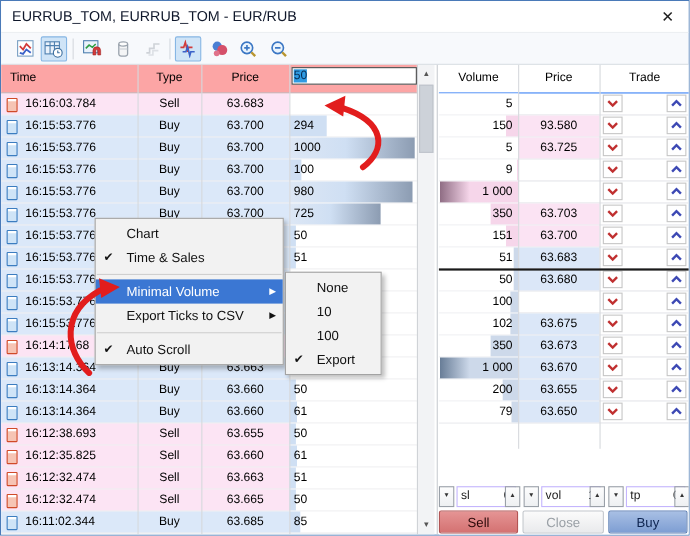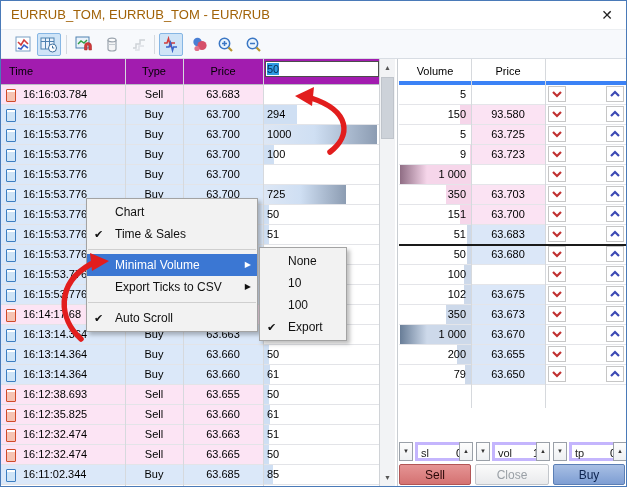--- a/index.html
+++ b/index.html
@@ -1,30 +1,30 @@
 <!DOCTYPE html>
 <html><head>
 <meta charset="utf-8">
 <style>
   html,body{margin:0;padding:0;background:#dfe3e8;font-family:"Liberation Sans",sans-serif;}
   #win{position:relative;width:627px;height:487px;background:#fff;border:1px solid #4a7ab8;box-sizing:border-box;overflow:hidden;
        font-size:11px;color:#000;}
   
   #titlebar{position:absolute;left:0;top:0;width:100%;height:28px;background:#fff;}
-  #title{position:absolute;left:10px;top:0;line-height:28px;font-size:13px;color:#a16207;white-space:nowrap;}
+  #title{position:absolute;left:10px;top:0;line-height:28px;font-size:13px;color:#0f172a;white-space:nowrap;}
   #closebtn{position:absolute;right:6px;top:3px;width:26px;height:22px;text-align:center;line-height:22px;font-size:14px;color:#222;cursor:default;}
   
   #toolbar{position:absolute;left:0;top:28px;width:100%;height:30px;background:#f7f9fc;border-top:1px solid #eceff2;border-bottom:1px solid #d8dde3;box-sizing:border-box;}
   .tbtn{position:absolute;top:3px;width:24px;height:23px;border:1px solid transparent;border-radius:2px;display:flex;align-items:center;justify-content:center;box-sizing:border-box;}
   .tbtn.active{background:#cfe4f7;border-color:#86b6e4;}
   .tbtn.disabled{opacity:.55;}
   .tsep{position:absolute;top:5px;width:1px;height:19px;background:#d4d9df;}
   
   #tape{position:absolute;left:0;top:58px;width:378px;height:427px;background:#fff;}
-  #tape-header{position:absolute;left:0;top:0;width:378px;height:26px;border-bottom:1px solid #b9bdc3;box-sizing:border-box;background:#a21caf;}
+  #tape-header{position:absolute;left:0;top:0;width:378px;height:26px;border-bottom:1px solid #b9bdc3;box-sizing:border-box;background:#fca5a5;}
   .th{position:absolute;top:0;line-height:25px;font-size:11px;color:#000;}
   #tape-rows{position:absolute;left:0;top:26px;width:378px;}
   .trow{position:relative;width:378px;height:20px;box-sizing:border-box;border-bottom:1px solid #e3e4e8;}
   .trow .bgspan{position:absolute;left:0;top:0;bottom:0;width:262px;}
   .trow.buy .bgspan{background:#dbe8f9;}
   .trow.sell .bgspan{background:#fce4f4;}
   .doc{position:absolute;left:5px;top:4px;width:8px;height:11px;border-radius:1px;}
   .buy .doc{border:1px solid #3c7dc0;background:#cfe4f7;box-shadow:inset 0 2px 0 #fff;}
   .sell .doc{border:1px solid #d04a28;background:#f6c4b4;box-shadow:inset 0 2px 0 #fff;}
   .c-time{position:absolute;left:22px;top:0;line-height:19px;}
@@ -38,41 +38,41 @@
   #voledit{position:absolute;left:264px;top:2px;width:111px;height:14px;border:1px solid #4c4c4c;background:#fff;line-height:14px;padding-left:1px;z-index:5;}
   #voledit .sel{background:#2e9ae2;color:#072c52;}
   .gridv{position:absolute;top:0;width:1px;background:#d6d9dd;z-index:2;}
   
   #vscroll{position:absolute;left:378px;top:58px;width:16px;height:427px;background:#f2f3f5;border-left:1px solid #d0d3d7;box-sizing:border-box;}
   .sbtn{position:absolute;left:0;width:15px;height:17px;text-align:center;color:#555;font-size:7px;line-height:17px;}
   #sthumb{position:absolute;left:1px;top:18px;width:13px;height:62px;background:#cdd2d9;border:1px solid #bfc4cb;box-sizing:border-box;}
   #vsplit{position:absolute;left:396px;top:58px;width:1px;height:429px;background:#c9cdd2;}
   
   #dom{position:absolute;left:398px;top:58px;width:228px;height:429px;background:#fff;}
-  #dom-header{position:absolute;left:0;top:0;width:228px;height:26px;border-bottom:4px solid #3b82f6;box-sizing:border-box;}
+  #dom-header{position:absolute;left:0;top:0;width:228px;height:26px;border-bottom:1px solid #3b82f6;box-sizing:border-box;}
   #dom-rows{position:absolute;left:0;top:26px;width:228px;}
   .drow{position:relative;width:228px;height:20px;box-sizing:border-box;border-bottom:1px solid #e4e5e9;}
   .d-vol{position:absolute;left:0;top:0;width:72px;height:19px;background:#fff;}
   .d-vol .dbar{position:absolute;right:0;top:0;bottom:0;}
   .ask .dbar.long{background:linear-gradient(to left,#f6d6ea 0%,#f6d6ea 62%,#8f6d84 100%);}
   .ask .dbar.short{background:#f6d6ea;}
   .bid .dbar.long{background:linear-gradient(to left,#cdd9ea 0%,#cdd9ea 62%,#687d97 100%);}
   .bid .dbar.short{background:#cdd9ea;}
   .d-vol .vtext{position:absolute;right:5px;top:0;line-height:19px;}
   .d-price{position:absolute;left:72px;top:0;width:74px;line-height:19px;text-align:center;}
   .ask .d-price{background:#fbe3f3;}
   .bid .d-price{background:#dbe7f8;}
   .d-trade{position:absolute;left:146px;top:0;width:82px;height:19px;}
   .chev{position:absolute;top:1px;width:18px;height:16px;background:#fff;border:1px solid #c6c6c6;box-sizing:border-box;display:flex;align-items:center;justify-content:center;}
   .chev.down{left:3px;}  .chev.up{right:3px;}
   #spread{position:absolute;left:0;top:185px;width:228px;height:2px;background:#1a1a1a;z-index:3;}
   
   .spingrp{position:absolute;top:441px;height:19px;}
   .spinbtn{position:absolute;top:0;width:14px;height:19px;border:1px solid #9aa0a8;background:linear-gradient(#fdfdfd,#eef0f2);box-sizing:border-box;text-align:center;font-size:6px;line-height:17px;color:#333;}
-  .spinbox{position:absolute;left:16px;top:0;width:54px;height:19px;border:3px solid #c4b5fd;background:#fff;box-sizing:border-box;}
+  .spinbox{position:absolute;left:16px;top:0;width:54px;height:19px;border:1px solid #c4b5fd;background:#fff;box-sizing:border-box;}
   .spinbox .lbl{position:absolute;left:3px;top:0;line-height:17px;color:#222;}
   .spinbox .val{position:absolute;right:4px;top:0;line-height:17px;}
   .abtn{position:absolute;top:463px;height:21px;border-radius:2px;text-align:center;line-height:20px;font-size:12px;box-sizing:border-box;}
   #btn-sell{left:398px;width:72px;background:linear-gradient(#e59494,#d47272);border:1px solid #b25555;color:#2a0808;}
   #btn-close{left:474px;width:74px;background:linear-gradient(#fbfbfb,#e9eaec);border:1px solid #c2c6cb;color:#9aa0a6;}
   #btn-buy{left:552px;width:72px;background:linear-gradient(#a8bfe4,#7e9ed3);border:1px solid #5c7fb5;color:#0d2450;}
   
   .menu{position:absolute;background:#f2f2f2;border:1px solid #a3a3a3;box-shadow:3px 3px 4px rgba(0,0,0,.25);z-index:30;padding:2px 0;box-sizing:border-box;font-size:12px;}
   #ctxmenu{left:85px;top:197px;width:172px;}
   #submenu{left:258px;top:246px;width:88px;z-index:31;}
@@ -234,20 +234,24 @@
             <span class="volbar short" style="width:11px"></span>
             <span class="vtext">100</span>
           </span>
         </div>
         <div class="trow buy">
           <span class="bgspan"></span>
           <span class="doc"></span>
           <span class="c-time">16:15:53.776</span>
           <span class="c-type">Buy</span>
           <span class="c-price">63.700</span>
+          <span class="c-vol">
+            <span class="volbar long" style="width:112px"></span>
+            <span class="vtext">980</span>
+          </span>
         </div>
         <div class="trow buy">
           <span class="bgspan"></span>
           <span class="doc"></span>
           <span class="c-time">16:15:53.776</span>
           <span class="c-type">Buy</span>
           <span class="c-price">63.700</span>
           <span class="c-vol">
             <span class="volbar long" style="width:83px"></span>
             <span class="vtext">725</span>
@@ -413,20 +417,21 @@
     <div class="sbtn" style="top:0;">▲</div>
     <div id="sthumb"></div>
     <div class="sbtn" style="bottom:0;">▼</div>
   </div>
   <div id="vsplit"></div>
 
   <div id="dom">
     <div id="dom-header">
       <span class="th" style="left:0;width:72px;text-align:center;">Volume</span>
       <span class="th" style="left:72px;width:74px;text-align:center;">Price</span>
+      <span class="th" style="left:146px;width:82px;text-align:center;">Trade</span>
     </div>
     <div id="dom-rows">
         <div class="drow ask">
           <span class="d-vol">
             <span class="vtext">5</span>
           </span>
           <span class="d-trade">
             <span class="chev down">
               <svg width="12" height="8" viewBox="0 0 12 8">
                 <polyline points="2,2 6,6 10,2" fill="none" stroke="#c03030" stroke-width="2.2"></polyline>
@@ -474,21 +479,20 @@
                 <polyline points="2,6 6,2 10,6" fill="none" stroke="#3d49b4" stroke-width="2.2"></polyline>
               </svg>
             </span>
           </span>
         </div>
         <div class="drow ask">
           <span class="d-vol">
             <span class="dbar short" style="width:1px"></span>
             <span class="vtext">9</span>
           </span>
-          <span class="d-price">63.723</span>
           <span class="d-trade">
             <span class="chev down">
               <svg width="12" height="8" viewBox="0 0 12 8">
                 <polyline points="2,2 6,6 10,2" fill="none" stroke="#c03030" stroke-width="2.2"></polyline>
               </svg>
             </span>
             <span class="chev up">
               <svg width="12" height="8" viewBox="0 0 12 8">
                 <polyline points="2,6 6,2 10,6" fill="none" stroke="#3d49b4" stroke-width="2.2"></polyline>
               </svg>

